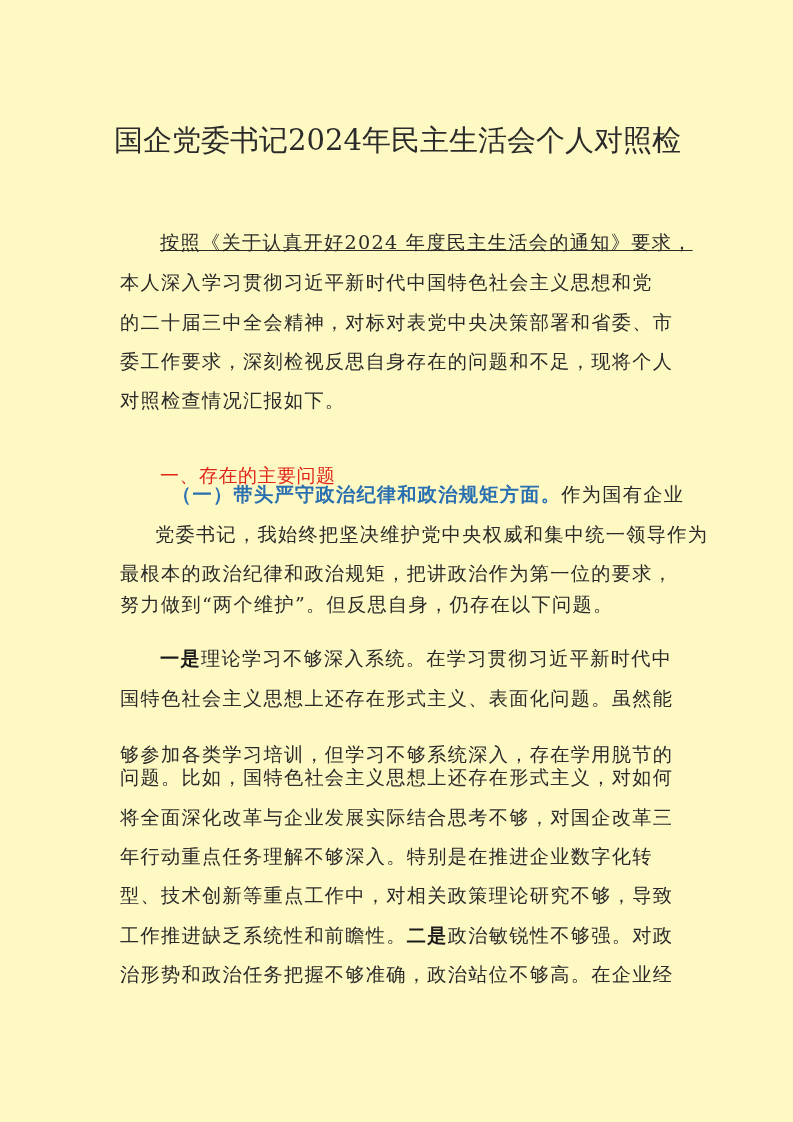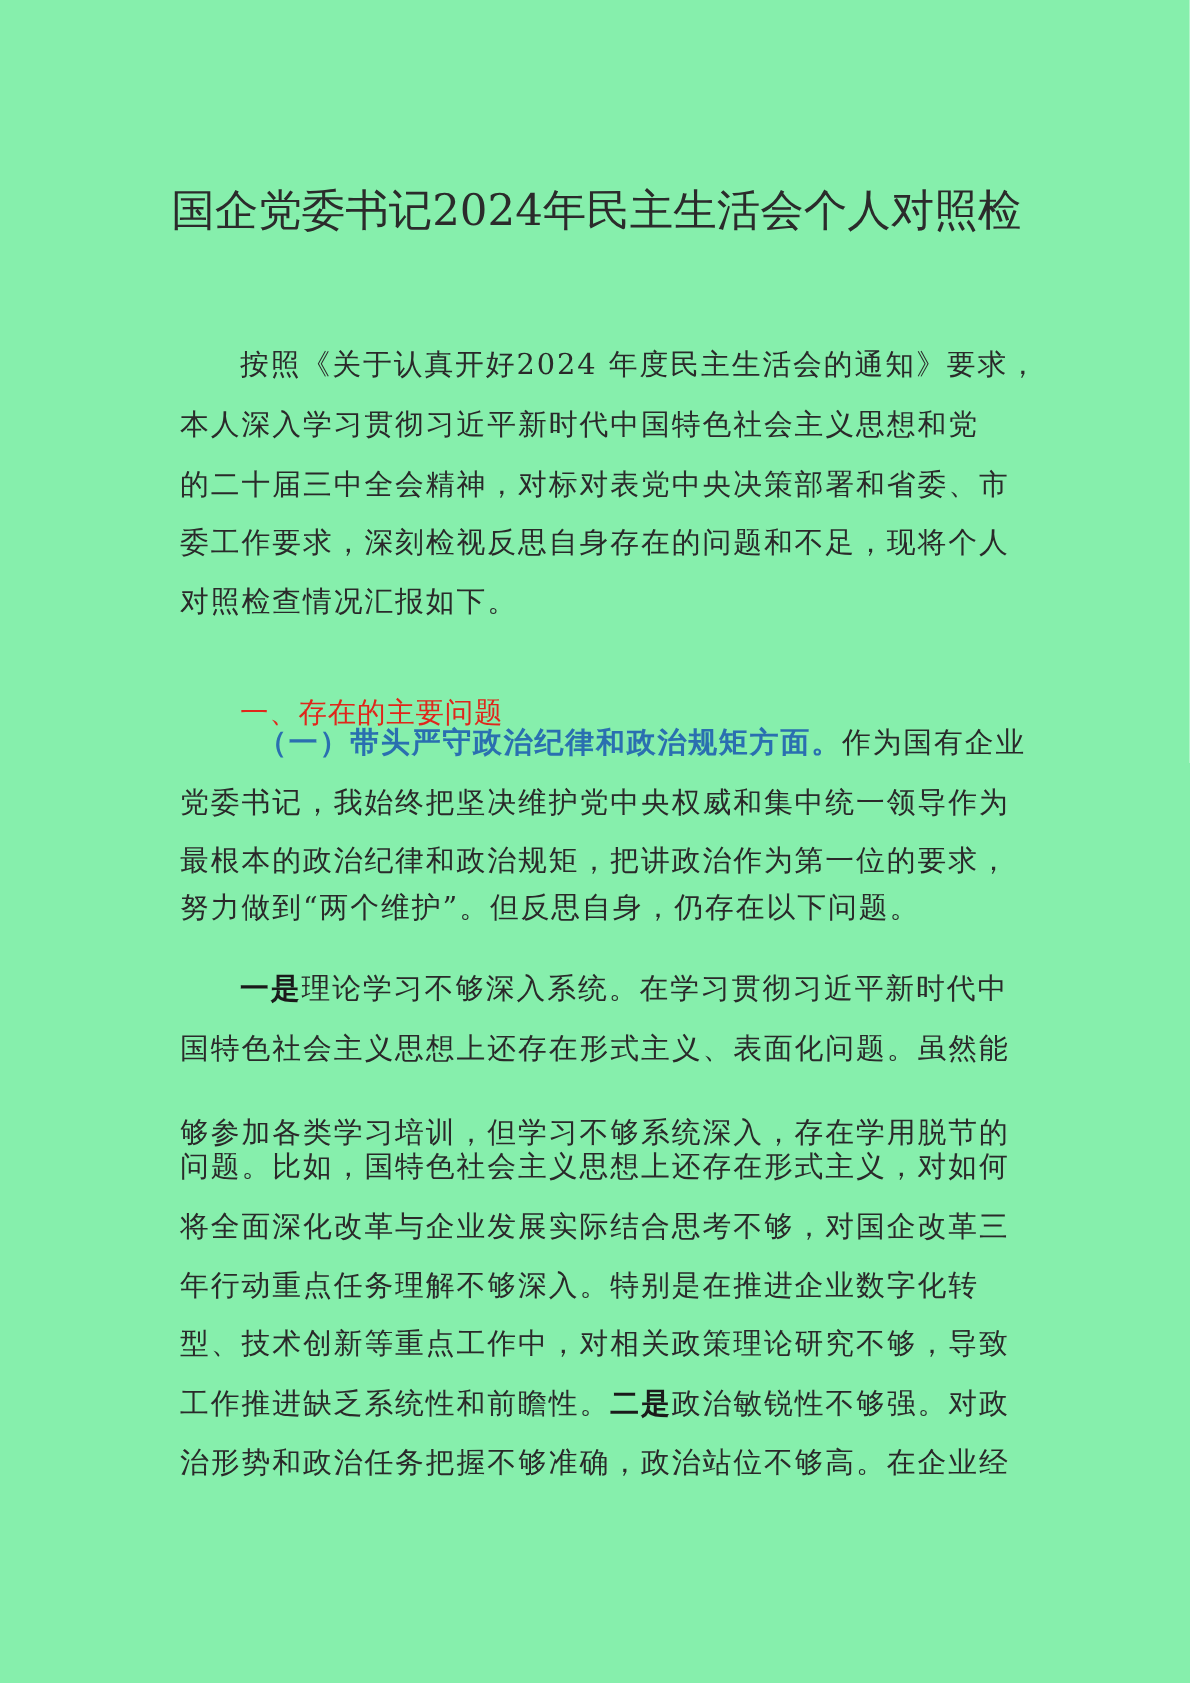--- a/index.html
+++ b/index.html
@@ -1,18 +1,18 @@
 <!DOCTYPE html>
 <html><head>
 <meta charset="utf-8">
 <style>
   html, body { margin:0; padding:0; background:#ffffff; }
   body { width:793px; height:1122px; position:relative; overflow:hidden;
          font-family: "DejaVu Serif", "Liberation Serif", serif; color:#222; }
-  .page { position:absolute; left:0; top:0; width:793px; height:1122px; background:#86efac; }
+  .page { position:absolute; left:0; top:0; width:793px; height:1122px; background:#fef9c3; }
   .title { position:absolute; left:110px; width:575px; top:118px; text-align:center;
            font-size:29px; line-height:44px; color:#2b2b2b; letter-spacing:0px; }
   .title .l { display:block; white-space:nowrap; }
   .body { position:absolute; left:120px; width:565px; font-size:19.2px; color:#2a2a2a;
           letter-spacing:1.3px; }
   .line { position:absolute; left:0; white-space:nowrap; height:30px; line-height:30px; }
   .indent { left:40px; }
   .heading1 { color:#e0261b; font-family:"DejaVu Sans","Liberation Sans",sans-serif; font-size:19px; letter-spacing:0.5px; }
   .heading2 { color:#2a6fb0; font-weight:bold; }
   .strong { font-weight:bold; color:#1a1a1a; }
@@ -21,32 +21,32 @@
 <body>
 
 <div class="page">
 
   <div class="title">
     <span class="l">国企党委书记2024年民主生活会个人对照检</span>
   </div>
 
   <div class="body" style="top:228px;">
 
-    <div class="line indent" style="top:0px;">按照《关于认真开好2024 年度民主生活会的通知》要求，</div>
+    <div class="line indent" style="top:0px;text-decoration:underline;">按照《关于认真开好2024 年度民主生活会的通知》要求，</div>
     <div class="line" style="top:40px;">本人深入学习贯彻习近平新时代中国特色社会主义思想和党</div>
     <div class="line" style="top:80px;">的二十届三中全会精神，对标对表党中央决策部署和省委、市</div>
     <div class="line" style="top:119px;">委工作要求，深刻检视反思自身存在的问题和不足，现将个人</div>
     <div class="line" style="top:158px;">对照检查情况汇报如下。</div>
 
     <div class="line indent heading1" style="top:210px;margin-top:22px;">一、存在的主要问题</div>
 
     <div class="line" style="top:252px; left:52px;">
       <span class="heading2">（一）带头严守政治纪律和政治规矩方面。</span><span>作为国有企业</span>
     </div>
-    <div class="line" style="top:292px;">党委书记，我始终把坚决维护党中央权威和集中统一领导作为</div>
+    <div class="line" style="top:292px;margin-left:35px;">党委书记，我始终把坚决维护党中央权威和集中统一领导作为</div>
     <div class="line" style="top:331px;">最根本的政治纪律和政治规矩，把讲政治作为第一位的要求，</div>
     <div class="line" style="top:362px;text-align:right;">努力做到“两个维护”。但反思自身，仍存在以下问题。</div>
 
     <div class="line indent" style="top:416px;">
       <span class="strong">一是</span><span>理论学习不够深入系统。在学习贯彻习近平新时代中</span>
     </div>
     <div class="line" style="top:456px;">国特色社会主义思想上还存在形式主义、表面化问题。虽然能</div>
     <div class="line" style="top:512px;">够参加各类学习培训，但学习不够系统深入，存在学用脱节的</div>
     <div class="line" style="top:535px;">问题。比如，国特色社会主义思想上还存在形式主义，对如何</div>
     <div class="line" style="top:575px;text-align:center;">将全面深化改革与企业发展实际结合思考不够，对国企改革三</div>

